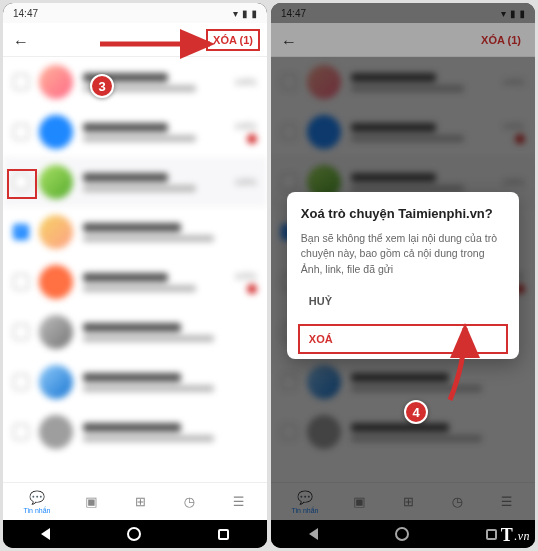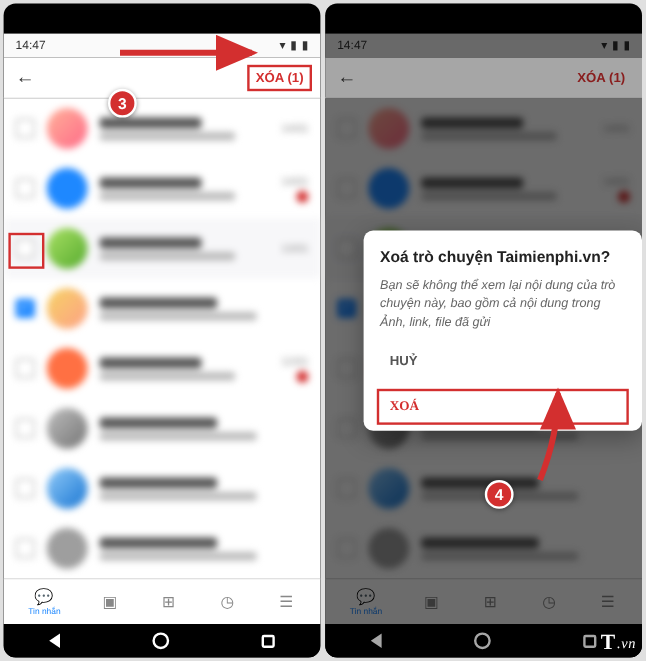--- a/index.html
+++ b/index.html
@@ -38,21 +38,20 @@
     
     .statusbar {
       background: #fafafa;
       height: 20px;
       display: flex;
       align-items: center;
       justify-content: space-between;
       padding: 0 10px;
       font-size: 10px;
       color: #333;
-      margin-top: 25px;
     }
     .status-right { display: flex; gap: 4px; align-items: center; }
 
     
     .appbar {
       background: #fff;
       height: 34px;
       display: flex;
       align-items: center;
       justify-content: space-between;
@@ -159,56 +158,55 @@
     .an-circ { width: 14px; height: 14px; border-radius: 50%; border: 2px solid #fff; }
     .an-sq { width: 11px; height: 11px; border: 2px solid #fff; border-radius: 2px; }
 
     
     .dialog-overlay {
       position: absolute;
       inset: 0;
       background: rgba(0,0,0,0.35);
       display: flex;
       align-items: center;
-      justify-content: flex-end;
+      justify-content: center;
       z-index: 5;
     }
     .dialog {
       width: 88%;
       background: #fff;
       border-radius: 8px;
       padding: 14px 14px 8px;
       box-shadow: 0 6px 20px rgba(0,0,0,0.3);
     }
     .dialog-title {
       font-size: 13px;
       font-weight: 600;
       color: #222;
       margin-bottom: 10px;
     }
     .dialog-body {
       font-size: 10.5px;
       color: #666;
       line-height: 1.45;
       margin-bottom: 12px;
-      font-style: italic;
     }
     .dialog-actions {
       display: flex;
       justify-content: flex-end;
       gap: 14px;
       flex-direction: column;
     }
     .dialog-btn {
       font-size: 11px;
       font-weight: 600;
       padding: 6px 8px;
       color: #555;
     }
-    .dialog-btn.danger { color: #d32f2f; font-family: Liberation Serif, serif; }
+    .dialog-btn.danger { color: #d32f2f; }
 
     
     .step-badge {
       position: absolute;
       width: 24px; height: 24px;
       border-radius: 50%;
       background: #d32f2f;
       border: 2px solid #fff;
       color: #fff;
       font-weight: 700;

